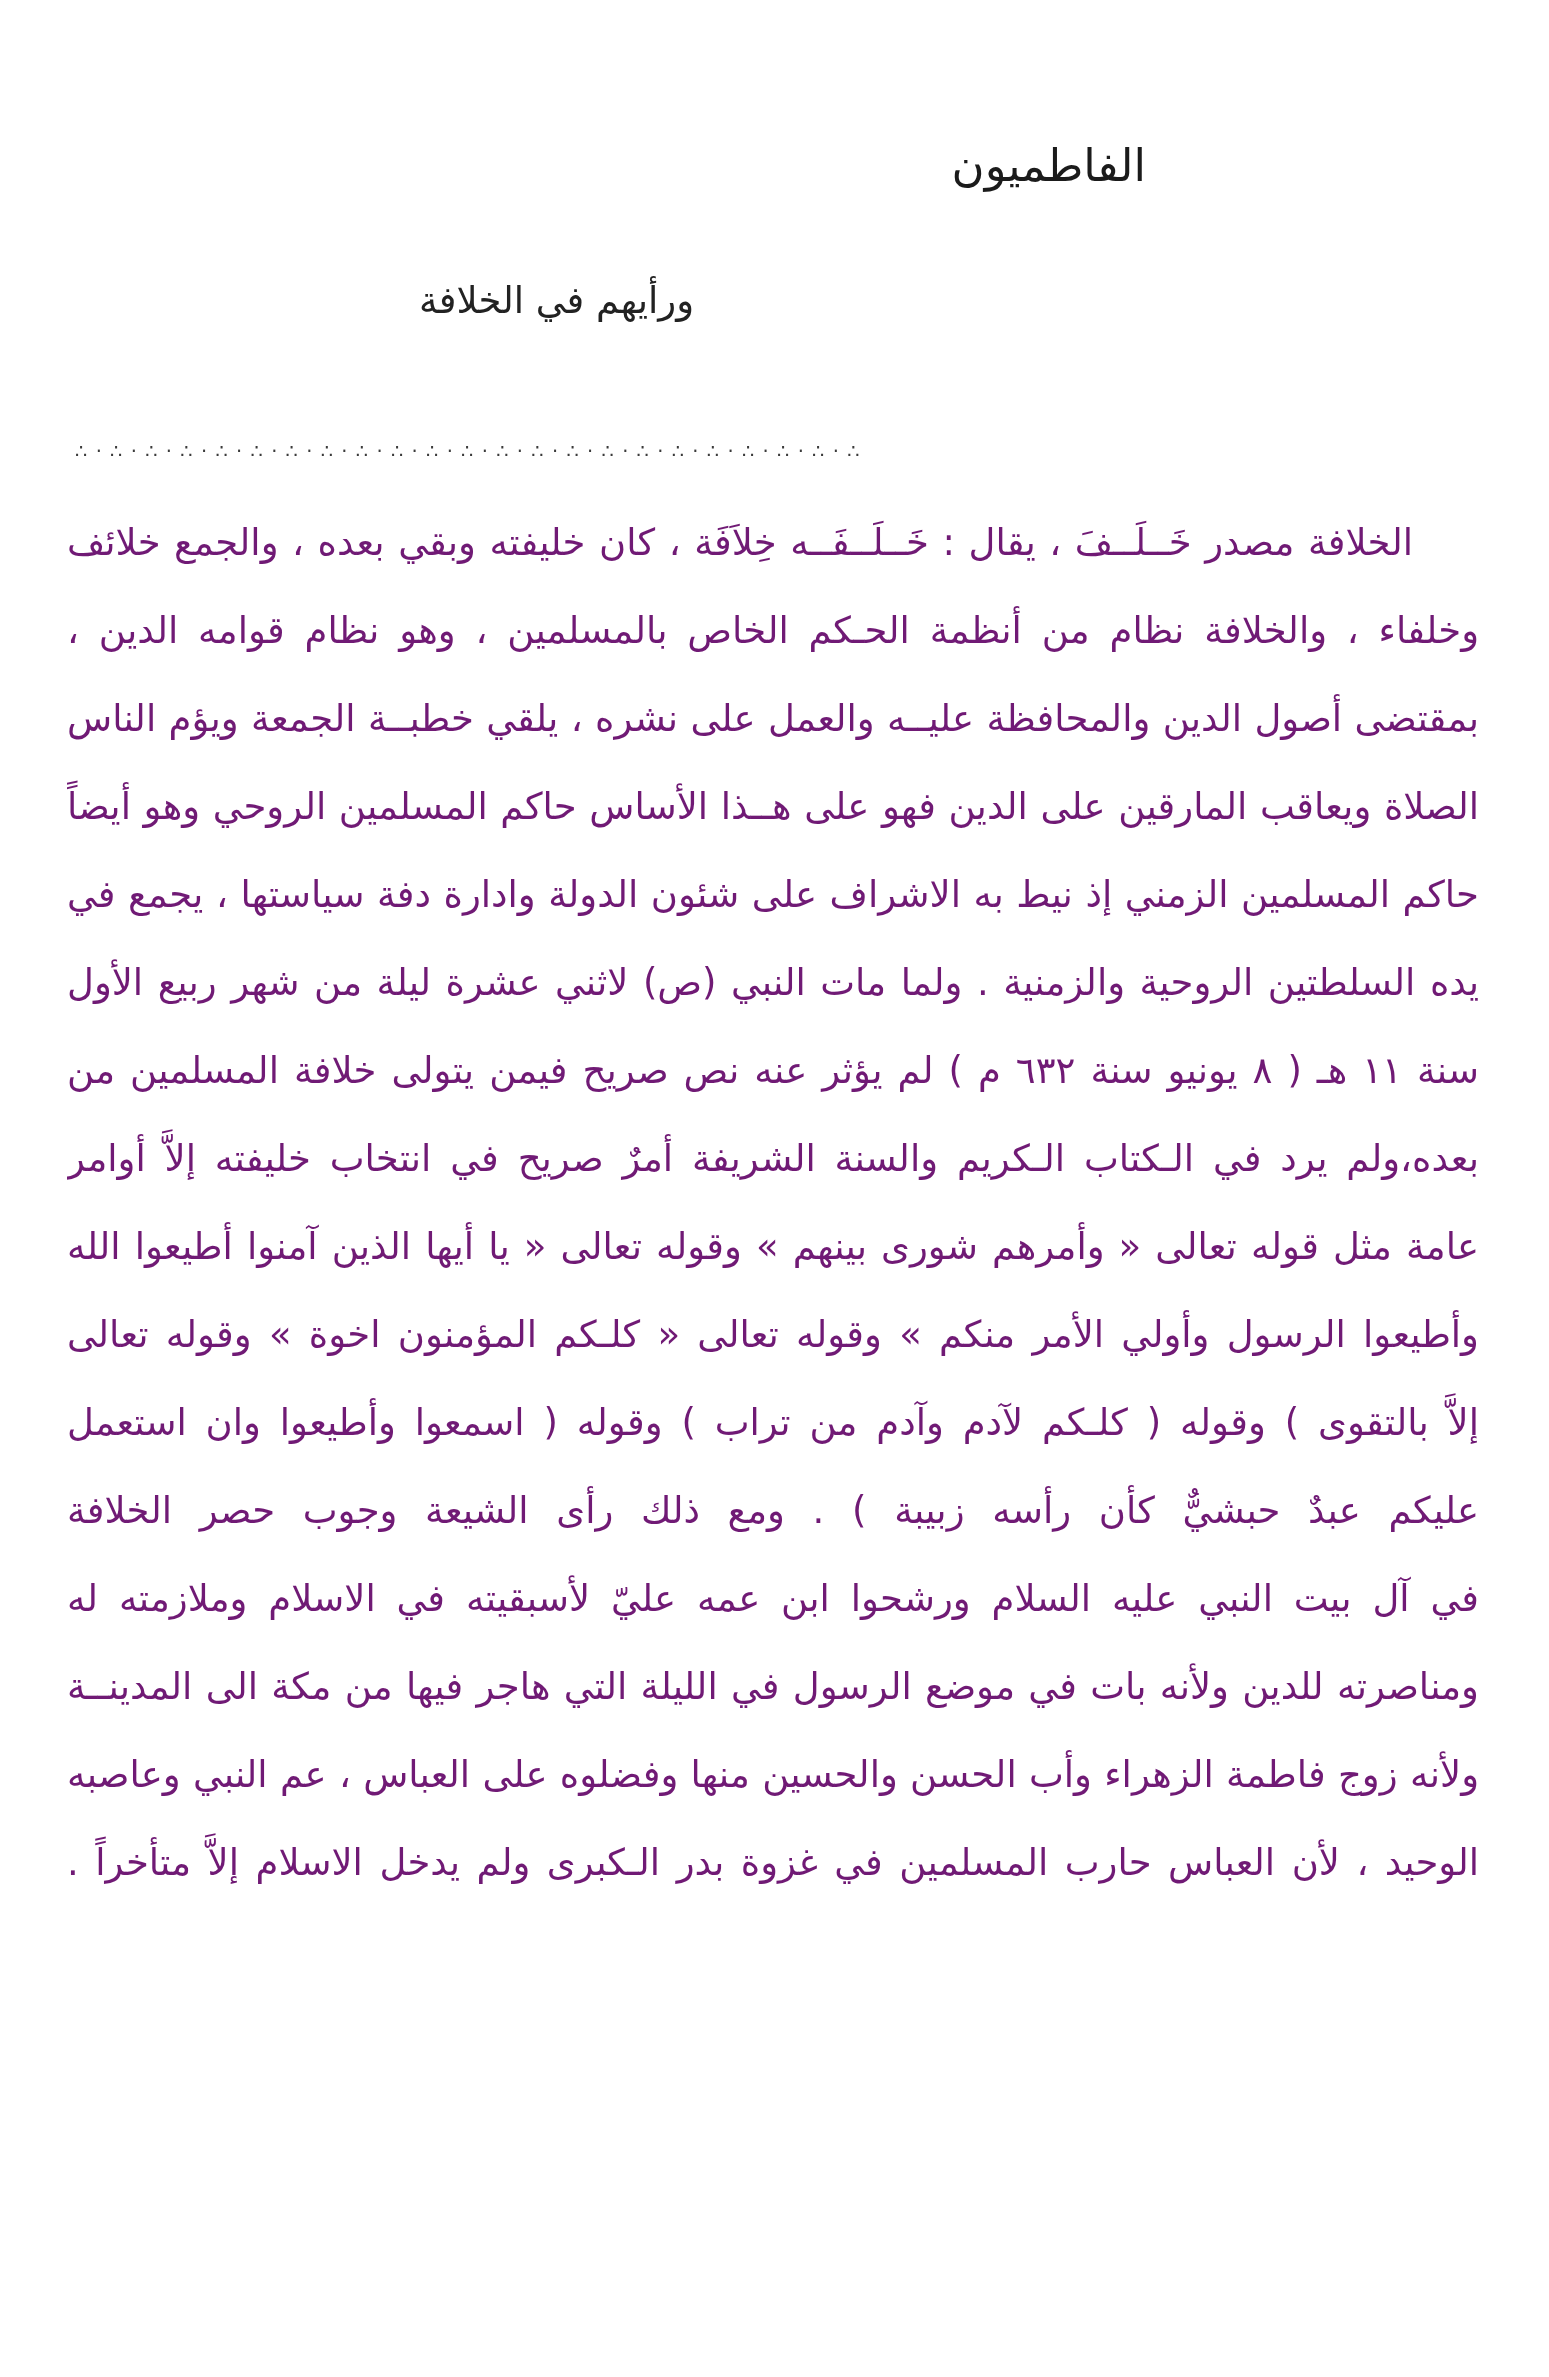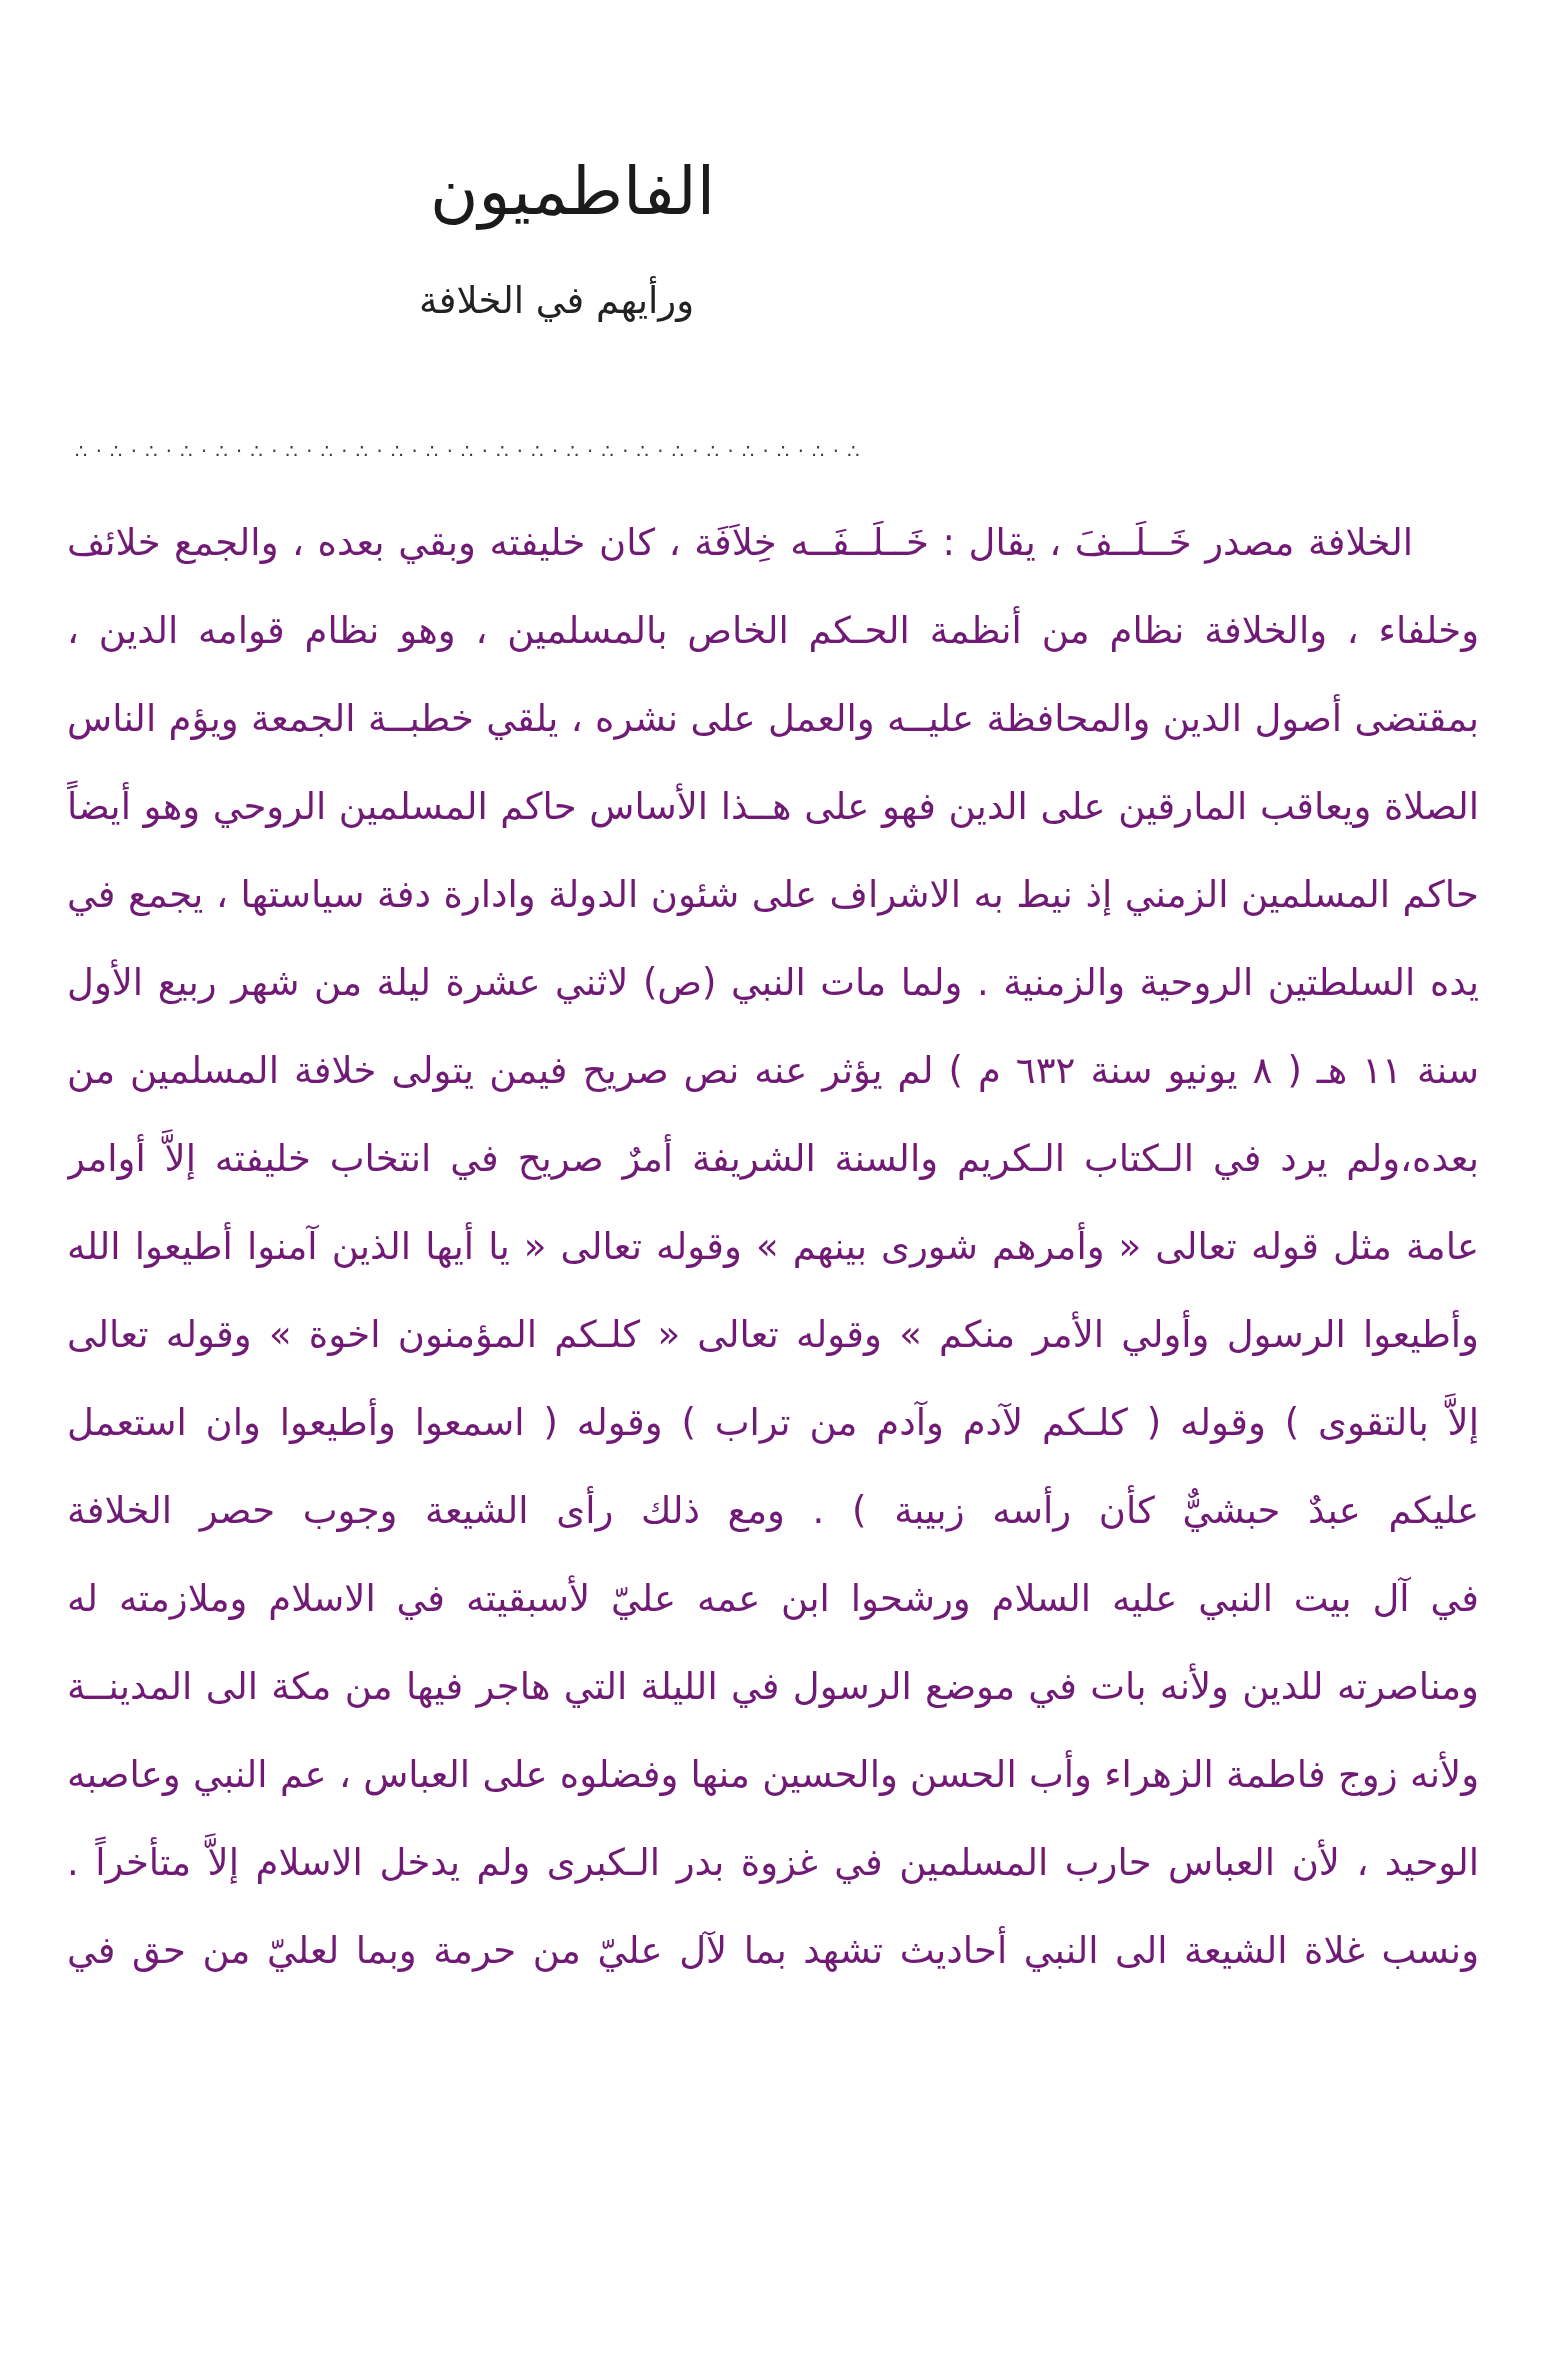--- a/index.html
+++ b/index.html
@@ -16,22 +16,21 @@
     color: #141414;
     font-family: "DejaVu Sans", sans-serif;
     direction: rtl;
     overflow: hidden;
   }
   .title {
     position: absolute;
     top: 109px;
     left: 0;
     width: 1147px;
-    text-align: center;
-    font-size: 66px;
+    font-size: 45px;
     font-weight: 500;
     letter-spacing: 1.8px;
     color: #1b1b1b;
     direction: rtl;
   }
   .subtitle {
     position: absolute;
     top: 279px;
     left: 0;
     width: 1115px;
@@ -97,17 +96,16 @@
     <div class="line">سنة ١١ هـ ( ٨ يونيو سنة ٦٣٢ م ) لم يؤثر عنه نص صريح فيمن يتولى خلافة المسلمين من</div>
     <div class="line">بعده،ولم يرد في الـكتاب الـكريم والسنة الشريفة أمرٌ صريح في انتخاب خليفته إلاَّ أوامر</div>
     <div class="line">عامة مثل قوله تعالى « وأمرهم شورى بينهم » وقوله تعالى « يا أيها الذين آمنوا أطيعوا الله</div>
     <div class="line">وأطيعوا الرسول وأولي الأمر منكم » وقوله تعالى « كلـكم المؤمنون اخوة » وقوله تعالى</div>
     <div class="line">إلاَّ بالتقوى ) وقوله ( كلـكم لآدم وآدم من تراب ) وقوله ( اسمعوا وأطيعوا وان استعمل</div>
     <div class="line">عليكم عبدٌ حبشيٌّ كأن رأسه زبيبة ) . ومع ذلك رأى الشيعة وجوب حصر الخلافة</div>
     <div class="line">في آل بيت النبي عليه السلام ورشحوا ابن عمه عليّ لأسبقيته في الاسلام وملازمته له</div>
     <div class="line">ومناصرته للدين ولأنه بات في موضع الرسول في الليلة التي هاجر فيها من مكة الى المدينــة</div>
     <div class="line">ولأنه زوج فاطمة الزهراء وأب الحسن والحسين منها وفضلوه على العباس ، عم النبي وعاصبه</div>
     <div class="line">الوحيد ، لأن العباس حارب المسلمين في غزوة بدر الـكبرى ولم يدخل الاسلام إلاَّ متأخراً .</div>
-    <div class="line">ونسب غلاة الشيعة الى النبي أحاديث تشهد بما لآل عليّ من حرمة وبما لعليّ من حق في</div>
   </div>
 
 </div>
 
 
 </body></html>

